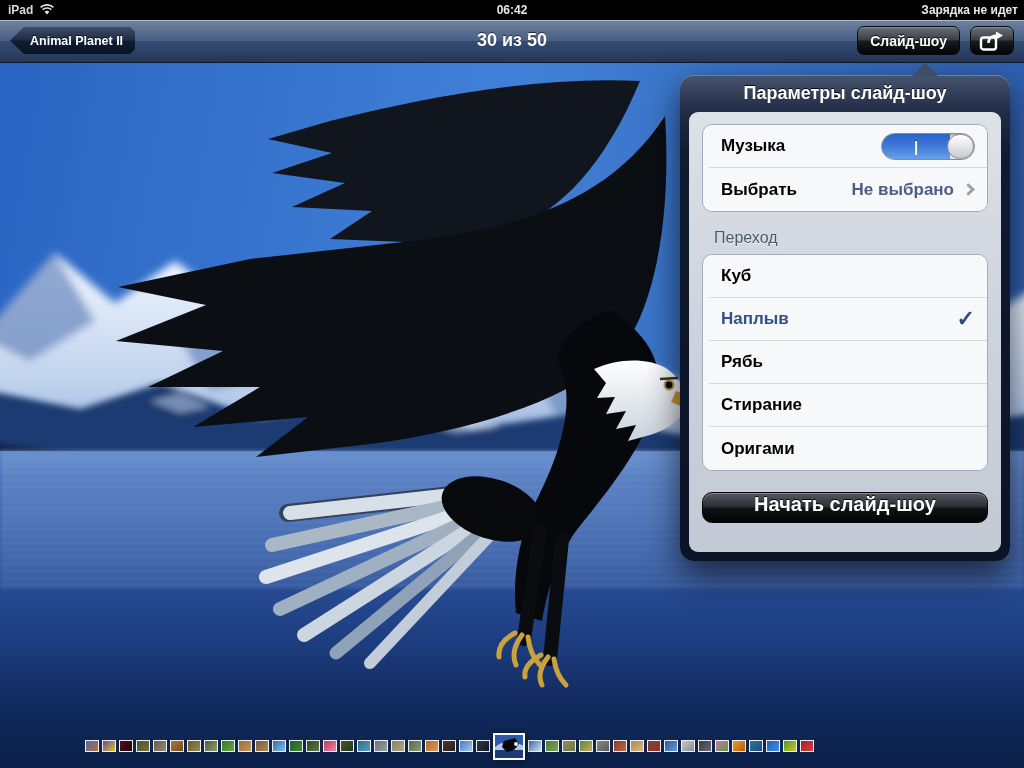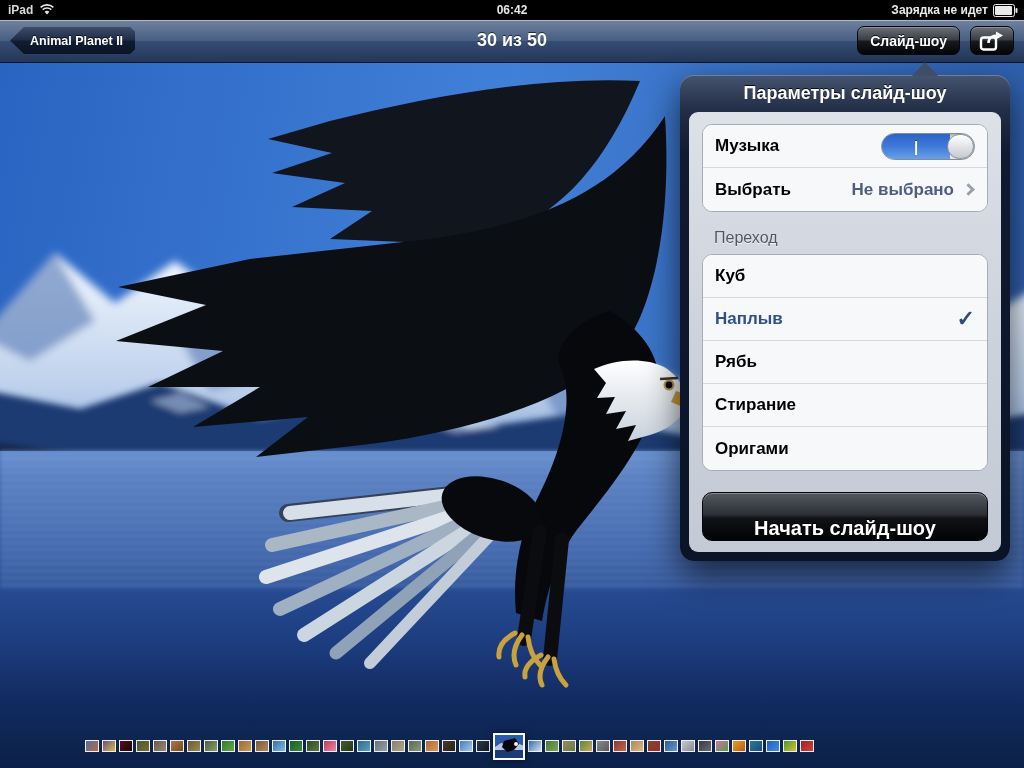--- a/index.html
+++ b/index.html
@@ -5,21 +5,21 @@
   * { margin:0; padding:0; box-sizing:border-box; }
   html,body { background:#000; }
   body { font-family:"Liberation Sans", sans-serif; -webkit-font-smoothing:antialiased; }
   .screen { position:relative; width:1024px; height:768px; overflow:hidden; background:#000; }
 
   
   .statusbar { position:absolute; left:0; top:0; width:1024px; height:20px; background:#000;
     color:#d8d8d8; font-size:12px; font-weight:bold; z-index:40; }
   .sb-left { position:absolute; left:8px; top:3px; display:flex; gap:6px; }
   .sb-time { position:absolute; left:0; right:0; top:3px; text-align:center; color:#e8e8e8; }
-  .sb-right { position:absolute; right:6px; top:3px; display:flex; align-items:center; gap:5px; color:#e8e8e8; }
+  .sb-right { position:absolute; right:6px; top:3px; display:flex; align-items:center; gap:5px; color:#e8e8e8;flex-direction:column; }
 
   
   .navbar { position:absolute; left:0; top:20px; width:1024px; height:43px; z-index:40;
     background:linear-gradient(#93a2b8 0%, #6e819d 3%, #485e82 49%, #354c74 51%, #243758 100%);
     border-bottom:1px solid #0b1628; box-shadow:inset 0 1px 0 rgba(255,255,255,.35); }
   .back-btn { position:absolute; left:10px; top:7px; height:27px; padding:0 12px 0 20px;
     display:flex; align-items:center; color:#fff; font-size:12.5px; font-weight:bold;
     text-shadow:0 -1px 0 rgba(0,0,0,.7); cursor:pointer;
     background:linear-gradient(#3e4c68 0%, #1f2c47 48%, #101c33 52%, #0a1425 100%);
     clip-path:polygon(14px 0%, 96% 0%, 100% 18%, 100% 82%, 96% 100%, 14px 100%, 0% 50%); }
@@ -53,33 +53,33 @@
   
   .popover { position:absolute; left:680px; top:75px; width:330px; height:486px; z-index:50;
     background:linear-gradient(#46546f 0%, #232e47 7%, #101a30 16%, #0b1326 100%);
     border-radius:14px; box-shadow:0 14px 34px rgba(0,0,0,.65), inset 0 1px 0 rgba(255,255,255,.25); }
   .pop-arrow { position:absolute; left:232px; top:-13px; width:0; height:0;
     border-left:13px solid transparent; border-right:13px solid transparent; border-bottom:14px solid #3f4d68; }
   .pop-title { height:37px; display:flex; align-items:center; justify-content:center; color:#fff;
     font-size:18px; font-weight:bold; text-shadow:0 -1px 0 rgba(0,0,0,.8); }
   .pop-inner { position:absolute; left:9px; right:9px; top:37px; bottom:9px; border-radius:9px;
     background:linear-gradient(#dde1e8 0%, #cdd3dc 50%, #c3cad5 100%); padding:12px 13px; }
-  .group { background:#f7f8f9; border:1px solid #a7adb8; border-radius:10px; overflow:hidden; }
+  .group { background:#f7f8f9; border:1px solid #a7adb8; border-radius:10px; overflow:hidden;padding-left:6px; }
   .row { position:relative; height:43px; display:flex; align-items:center; padding:0 12px;
     border-bottom:1px solid #d8d8da; cursor:pointer; background:#f7f8f9; }
   .row:last-child { border-bottom:none; }
   .row-label { font-size:17px; font-weight:bold; color:#000; }
   .row-label.selected { color:#32508а; color:#32508a; }
   .row-value { margin-left:auto; font-size:17px; font-weight:bold; color:#4f5d85; }
   .chevron { width:9px; height:9px; border-right:3px solid #9aa0ab; border-top:3px solid #9aa0ab;
     transform:rotate(45deg); margin-left:10px; margin-right:2px; }
   .check { margin-left:auto; color:#2e4a80; font-size:22px; font-weight:bold; }
   .section-label { margin:17px 0 7px 12px; font-size:16px; font-weight:normal; color:#4e5866;
     text-shadow:0 1px 0 rgba(255,255,255,.7); }
-  .start-btn { margin-top:21px; height:49px; border-radius:10px; display:flex; align-items:flex-end; justify-content:center;
+  .start-btn { margin-top:21px; height:31px; border-radius:10px; display:flex; align-items:flex-start; justify-content:center;
     color:#fff; font-size:20px; font-weight:bold; text-shadow:0 -1px 0 rgba(0,0,0,.9); cursor:pointer;
     border:1px solid #05060a; background:linear-gradient(#545860 0%, #2c2f36 46%, #101216 54%, #020305 100%);
     box-shadow:inset 0 1px 0 rgba(255,255,255,.3); }
 
   
   .switch { margin-left:auto; position:relative; width:94px; height:27px; border-radius:14px; overflow:hidden;
     border:1px solid #7f8causes; border:1px solid #7f8a9c; background:#e8e8e8; cursor:pointer;
     box-shadow:inset 0 2px 3px rgba(0,0,0,.25); }
   .switch-on { position:absolute; left:0; top:0; width:68px; height:100%; color:#fff;
     background:linear-gradient(#2c63c9 0%, #3f7ad8 50%, #68a0ea 100%);

